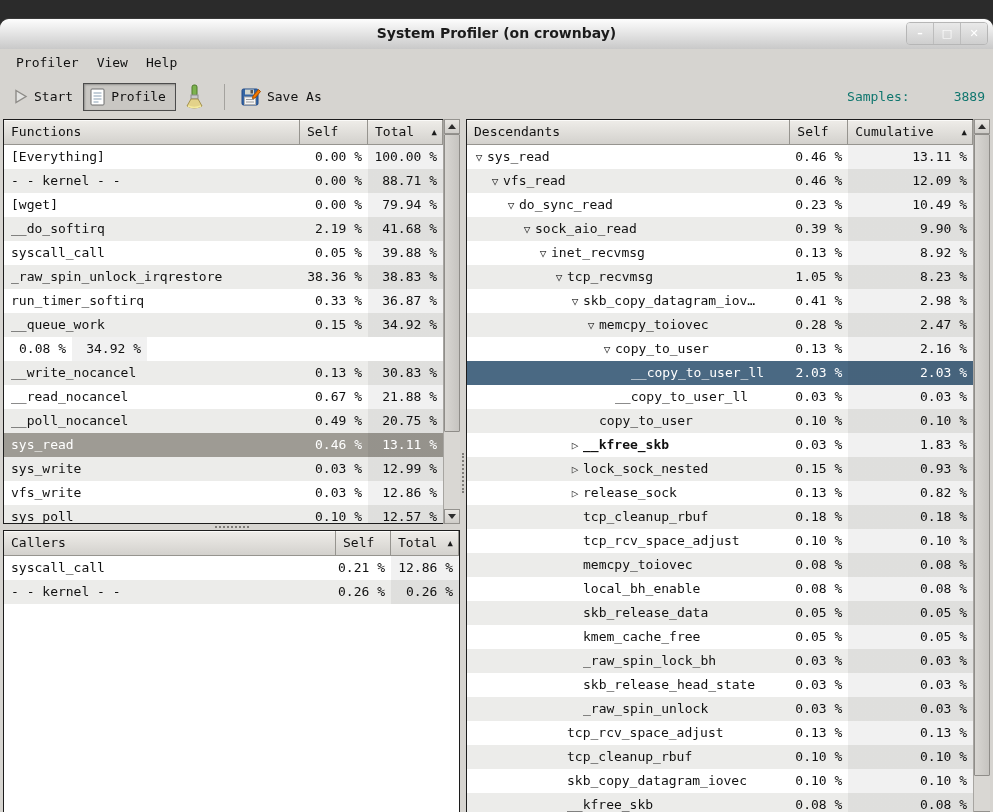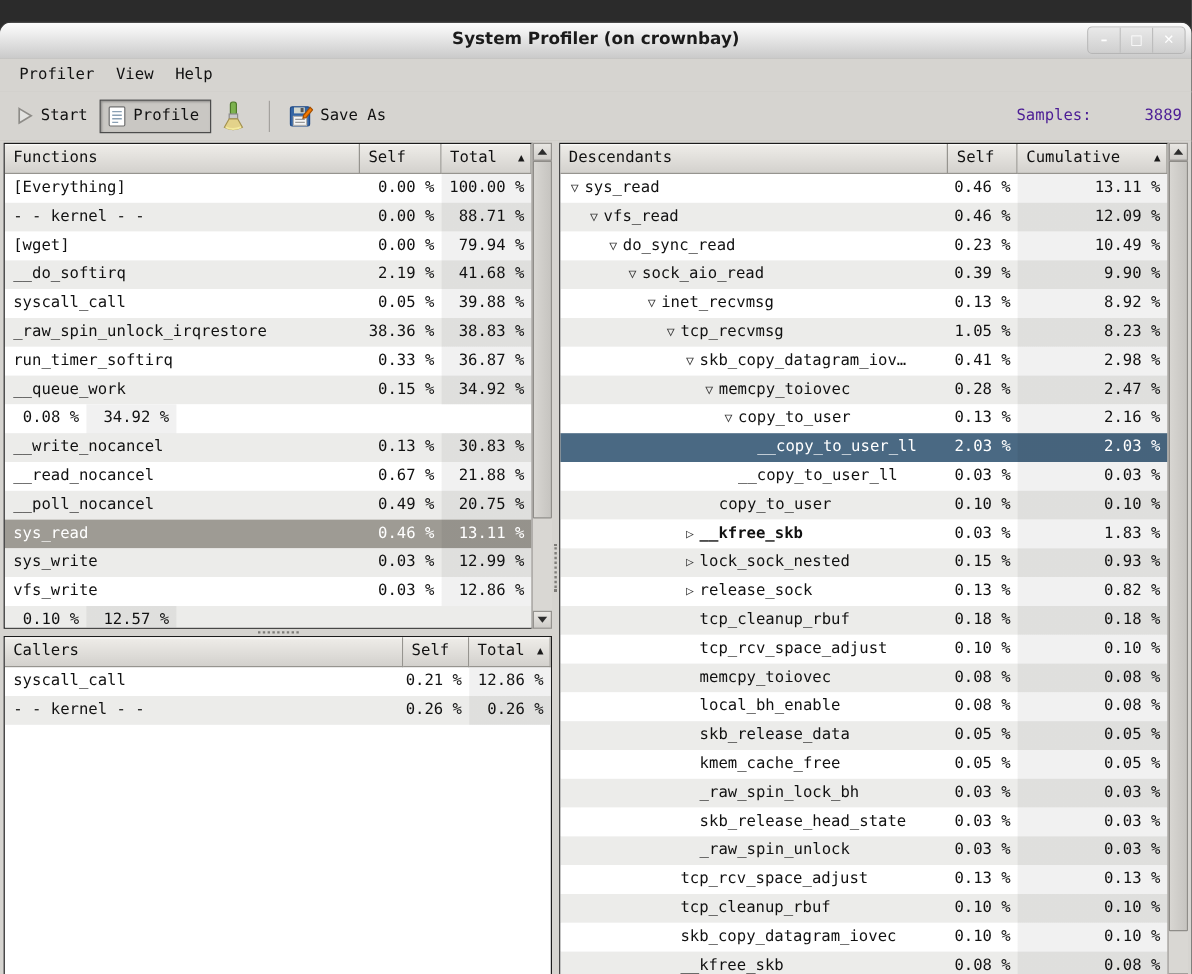--- a/index.html
+++ b/index.html
@@ -24,21 +24,21 @@
   #menubar{position:absolute;left:0;top:30px;right:0;height:27px;background:#d6d4d0;
     display:flex;align-items:center;padding-left:7px;border-bottom:1px solid #c2c0bc;}
   .menu-item{padding:3px 9px;}
   
   #toolbar{position:absolute;left:0;top:57px;right:0;height:41px;background:#d6d4d0;
     display:flex;align-items:center;padding:0 6px;border-bottom:1px solid #bebcb8;}
   .tool-btn{display:flex;align-items:center;gap:6px;padding:4px 9px 4px 6px;border:1px solid transparent;}
   .tool-btn.pressed{background:#c9c7c3;border:1px solid #4c4c4c;
     box-shadow:inset 1px 1px 2px rgba(0,0,0,.28);}
   .tool-sep{width:1px;height:26px;background:#a4a29e;margin:0 9px;}
-  #samples-area{margin-left:auto;color:#4c1d95;display:flex;align-items:center;}
+  #samples-area{margin-left:auto;color:#0f766e;display:flex;align-items:center;}
   #samples-value{margin-left:44px;margin-right:2px;}
   
   #content{position:absolute;left:0;top:98px;right:0;bottom:0;background:#d6d4d0;}
   .panel{position:absolute;}
   .table-area{position:absolute;left:0;top:0;bottom:0;border:1px solid #1c1c1c;background:#fff;overflow:hidden;}
   .with-vsb .table-area{right:16px;}
   .no-vsb .table-area{right:0;}
   .hdr-row{display:flex;height:25px;background:#d9d7d3;}
   .hdr-cell{box-sizing:border-box;height:25px;line-height:24px;padding-left:7px;
     background:linear-gradient(#efede9,#d3d1cd);border-right:1px solid #96948f;border-bottom:1px solid #96948f;
@@ -231,20 +231,21 @@
               <div class="cell c-name">sys_write</div>
               <div class="cell c-self c-num">0.03 %</div>
               <div class="cell c-last c-num sorted">12.99 %</div>
             </div>
             <div class="row odd">
               <div class="cell c-name">vfs_write</div>
               <div class="cell c-self c-num">0.03 %</div>
               <div class="cell c-last c-num sorted">12.86 %</div>
             </div>
             <div class="row even">
+              <div class="cell c-name">sys_poll</div>
               <div class="cell c-self c-num">0.10 %</div>
               <div class="cell c-last c-num sorted">12.57 %</div>
             </div>
           </div>
       </div>
       <div class="vscrollbar">
         <div class="stepper up">
             <div class="tri-up"></div>
           </div>
         <div class="thumb" style="top:15px;height:298px;"></div>

